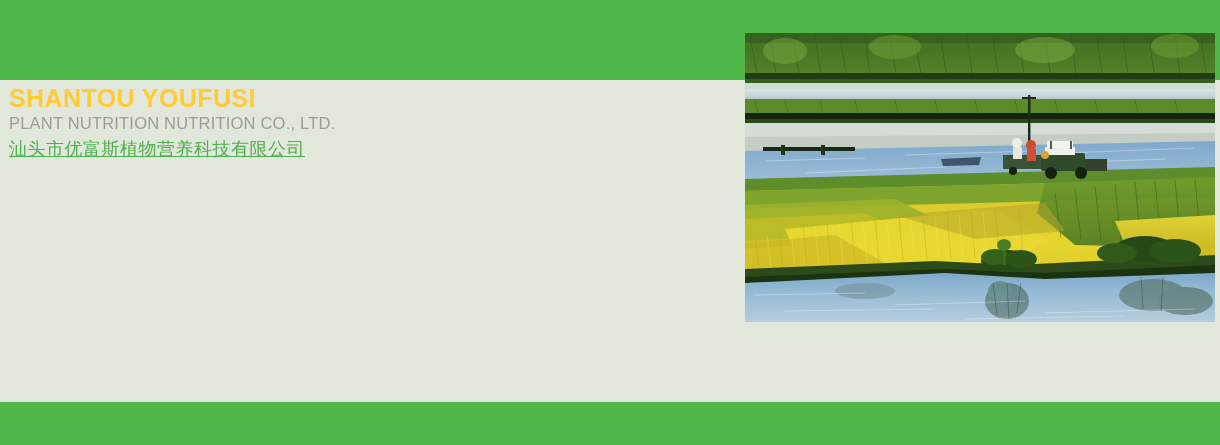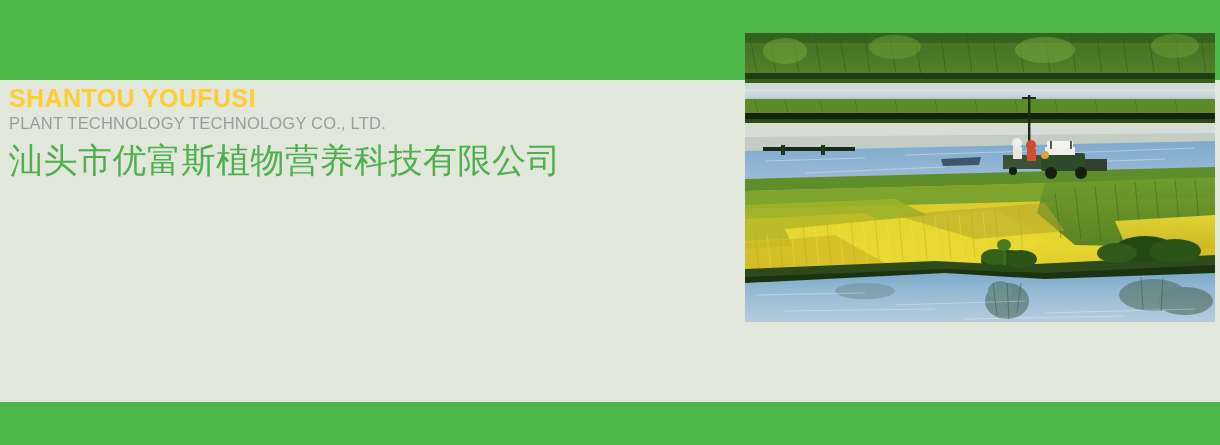--- a/index.html
+++ b/index.html
@@ -59,26 +59,27 @@
   .brand-sub {
     font-size: 16.5px;
     font-weight: normal;
     letter-spacing: 0.2px;
     color: #9b9d99;
     line-height: 1.25;
     margin-top: 1px;
     white-space: nowrap;
   }
   .brand-cn {
-    font-size: 34px;
+    font-size: 18px;
     color: #4fae4d;
     line-height: 1.3;
     margin-top: 5px;
     letter-spacing: 0.5px;
     white-space: nowrap;
+    text-decoration: underline;
   }
   .body-copy {
     position: absolute;
     left: 10px;
     top: 275px;
     width: 695px;
     font-size: 13.5px;
     color: #3c4a3c;
     line-height: 29px;
     text-indent: 30px;
@@ -107,21 +108,21 @@
 
 <div class="page">
 
   <div class="bar-top"></div>
   <div class="bar-bottom"></div>
 
   <div class="content-left"></div>
 
   <div class="brand-block">
     <div class="brand-en">SHANTOU YOUFUSI</div>
-    <div class="brand-sub">PLANT TECHNOLOGY TECHNOLOGY CO., LTD.</div>
+    <div class="brand-sub">PLANT NUTRITION NUTRITION CO., LTD.</div>
     <div class="brand-cn">汕头市优富斯植物营养科技有限公司</div>
   </div>
 
 
   <div class="photo">
     <svg viewBox="0 0 470 289" preserveAspectRatio="none">
       <defs>
         <linearGradient id="skyFar" x1="0" y1="0" x2="0" y2="1">
           <stop offset="0%" stop-color="#3f6a22"></stop>
           <stop offset="100%" stop-color="#58842c"></stop>

